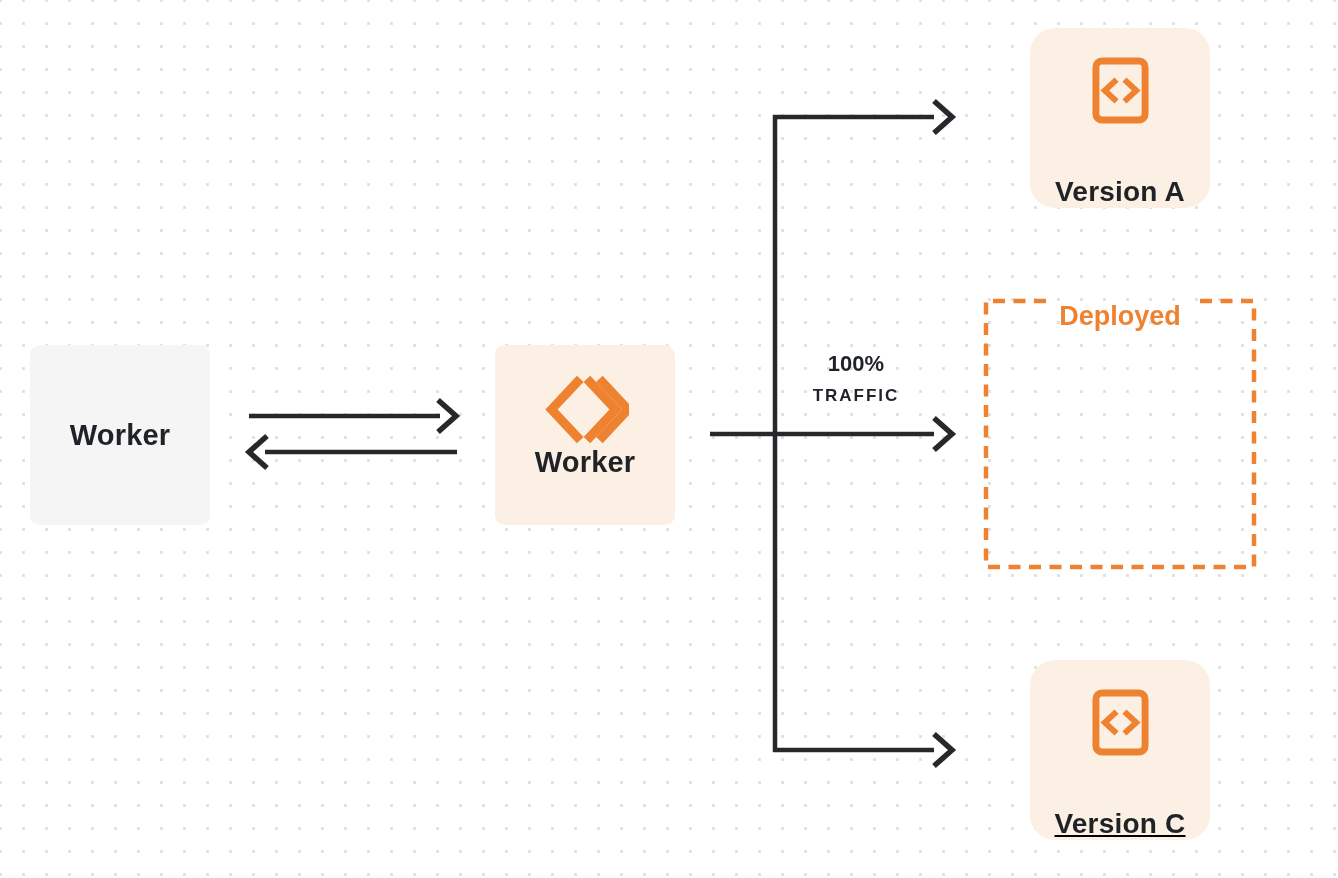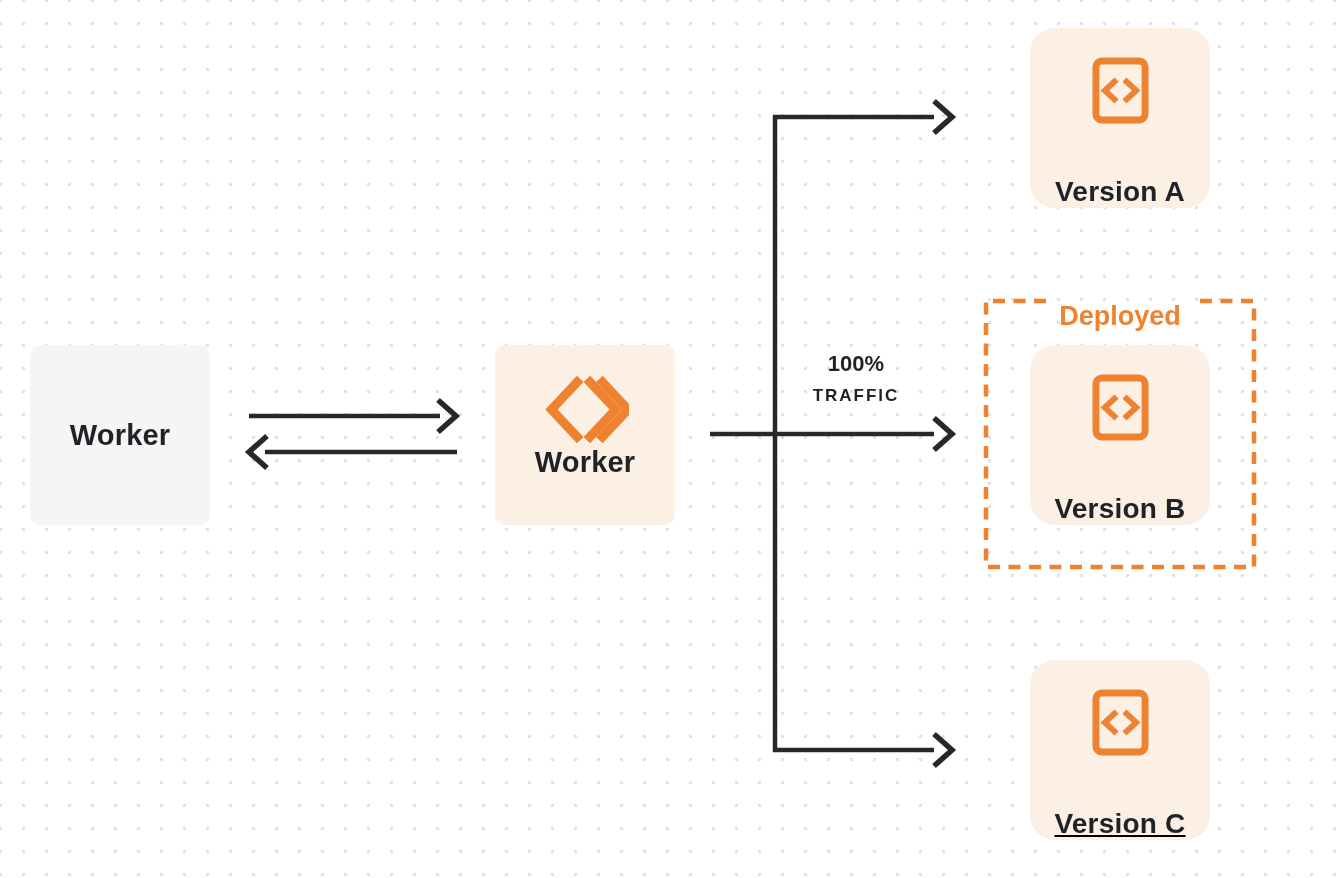--- a/index.html
+++ b/index.html
@@ -207,28 +207,20 @@
 
   <div class="node version-node version-a">
     <svg viewBox="0 0 58 68" width="57" height="67" xmlns="http://www.w3.org/2000/svg">
       <rect class="icon-rect" x="4" y="4" width="50" height="60" rx="6"></rect>
       <path class="icon-chevron" d="M 25 23 L 13 34 L 25 45"></path>
       <path class="icon-chevron" d="M 33 23 L 45 34 L 33 45"></path>
     </svg>
     <span class="node-label">Version A</span>
   </div>
 
-  <div class="node version-node version-b">
-    <svg viewBox="0 0 58 68" width="57" height="67" xmlns="http://www.w3.org/2000/svg">
-      <rect class="icon-rect" x="4" y="4" width="50" height="60" rx="6"></rect>
-      <path class="icon-chevron" d="M 25 23 L 13 34 L 25 45"></path>
-      <path class="icon-chevron" d="M 33 23 L 45 34 L 33 45"></path>
-    </svg>
-    <span class="node-label">Version B</span>
-  </div>
 
   <div class="node version-node version-c">
     <svg viewBox="0 0 58 68" width="57" height="67" xmlns="http://www.w3.org/2000/svg">
       <rect class="icon-rect" x="4" y="4" width="50" height="60" rx="6"></rect>
       <path class="icon-chevron" d="M 25 23 L 13 34 L 25 45"></path>
       <path class="icon-chevron" d="M 33 23 L 45 34 L 33 45"></path>
     </svg>
     <span class="node-label">Version C</span>
   </div>
 

